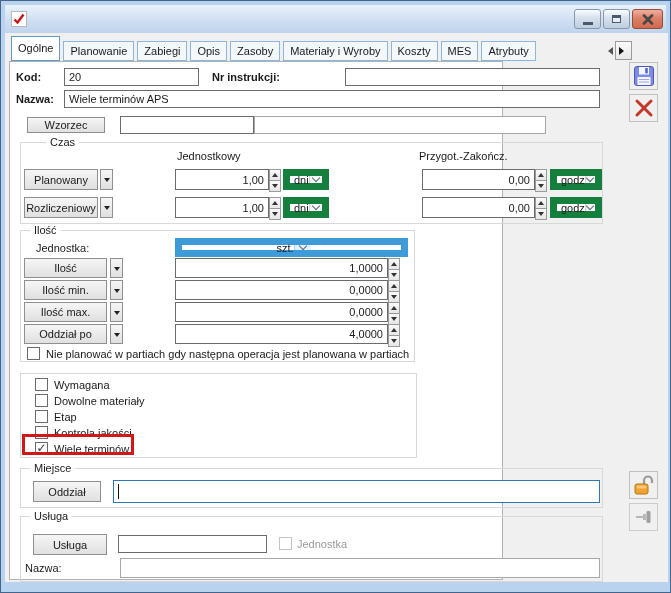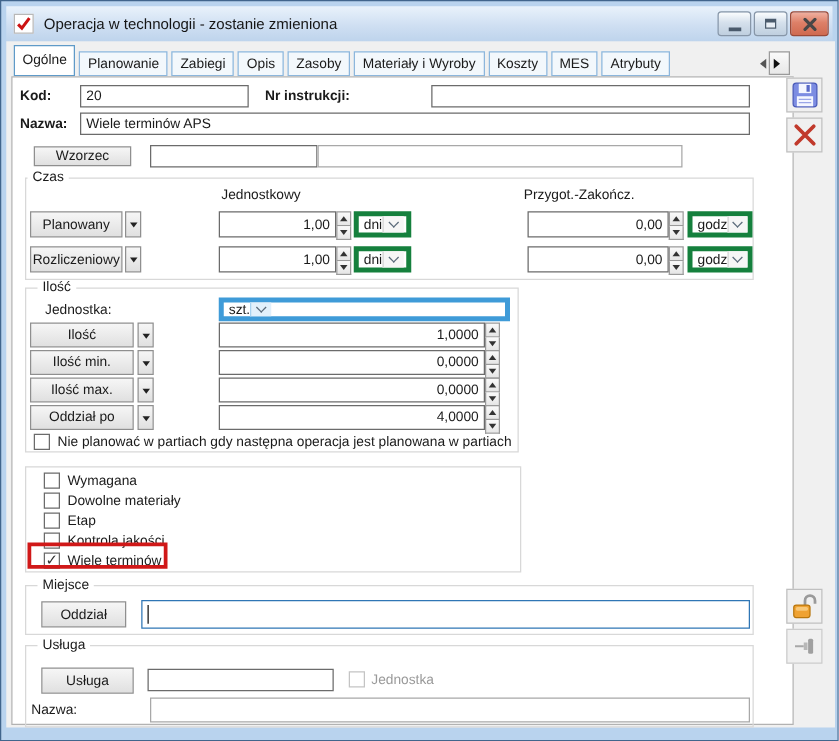--- a/index.html
+++ b/index.html
@@ -26,42 +26,42 @@
   
   .tabbar { position:absolute; left:6px; top:3px; height:25px; display:flex; align-items:flex-end;justify-content:space-between; }
   .tab { border:1px solid #8cb6dc; background:#f3f8fc; height:20px; line-height:18px; padding:0 6px; margin-right:3px; white-space:nowrap; }
   .tab.active { background:#fff; border-color:#5f9ac8; height:25px; line-height:23px; }
   .tab-scroll { position:absolute; top:8px; height:19px; display:flex; align-items:center; justify-content:center; }
   .tri-left { width:0; height:0; border:4px solid transparent; border-right:5px solid #555; }
   .tri-right { width:0; height:0; border:4px solid transparent; border-left:5px solid #111; }
   .scroll-box { width:17px; border:1px solid #9a9a9a; background:linear-gradient(#fafafa,#e8e8e8); }
 
   
-  .page { position:absolute; left:4px; top:28px; width:626px; height:519px; background:#fff; border:1px solid #b2b2b2; }
+  .page { position:absolute; left:4px; top:28px; width:494px; height:519px; background:#fff; border:1px solid #b2b2b2; }
   .abs { position:absolute; }
   .lbl { font-size:11px; white-space:nowrap; }
   .bold { font-weight:bold; }
   .gray { color:#9a9a9a; }
 
   .tinput { background:#fff; border:1px solid #6b6b6b; display:flex; align-items:center; padding:0 4px; font-size:11px; overflow:hidden; white-space:nowrap; }
   .tinput.light { border-color:#a8a8a8; }
   .tinput.right { justify-content:flex-end; }
   .tinput.focus { border:1px solid #2f76b5; }
 
   .btn { background:linear-gradient(#f6f6f6,#e0e0e0); border:1px solid #8f8f8f; display:flex; align-items:center; justify-content:center; font-size:11px; white-space:nowrap; }
   .dropbtn { background:linear-gradient(#f6f6f6,#e0e0e0); border:1px solid #8f8f8f; display:flex; align-items:center; justify-content:center; }
   .tri-down { width:0; height:0; border:3px solid transparent; border-top:4px solid #222; margin-top:4px; }
 
   .spinner { display:flex; flex-direction:column; }
   .spin { flex:1; border:1px solid #9a9a9a; background:linear-gradient(#fafafa,#e6e6e6); display:flex; align-items:center; justify-content:center; }
   .spin + .spin { border-top:none; }
   .tri-up-s { width:0; height:0; border:3px solid transparent; border-bottom:4px solid #333; margin-bottom:3px; }
   .tri-down-s { width:0; height:0; border:3px solid transparent; border-top:4px solid #333; margin-top:3px; }
 
-  .combo { background:#fff; border:4px solid #15803d; display:flex; align-items:center; justify-content:flex-start; padding-left:4px; font-size:11px; }
+  .combo { background:#fff; border:7px solid #15803d; display:flex; align-items:center; justify-content:center; padding-left:4px; font-size:11px; }
   .chev-zone { width:17px; height:100%; border-left:1px solid #d4d4d4; background:#f6f6f6; display:flex; align-items:center; justify-content:center; }
   .chev { width:6px; height:6px; border-right:1.5px solid #5a6a7a; border-bottom:1.5px solid #5a6a7a; transform:rotate(45deg); margin-top:-3px; }
   .combo.blue { border-color:#3f9bd8; }
   .combo.blue .chev-zone { background:#e2f0fb; border-left-color:#a8d2f0; }
 
   .groupbox { position:absolute; border:1px solid #d8d8d8; }
   .legend { position:absolute; background:#fff; padding:0 4px; font-size:11px; white-space:nowrap; }
 
   .checkbox { width:13px; height:13px; background:#fff; border:1px solid #6b6b6b; font-size:12px; line-height:11px; text-align:center; color:#333; }
   .checkbox.disabled { border-color:#c4c4c4; }
@@ -76,21 +76,20 @@
 <body>
 
 <div class="window">
 
   <div class="titlebar">
     <span class="win-icon">
       <svg width="14" height="14" viewBox="0 0 14 14">
           <polyline points="2.5,7.5 5.5,10.5 11.5,2.5" fill="none" stroke="#cc1212" stroke-width="2.4"></polyline>
         </svg>
     </span>
-    <span class="title-text">Operacja w technologii - zostanie zmieniona</span>
     <div class="win-controls">
       <div class="wc">
           <span class="g-min"></span>
         </div>
       <div class="wc">
           <span class="g-restore"></span>
         </div>
       <div class="wc close">
         <svg width="12" height="11" viewBox="0 0 12 11">
             <path d="M2 1.5 L10 9.5 M10 1.5 L2 9.5" stroke="#474747" stroke-width="2.6" stroke-linecap="round"></path>
@@ -126,21 +125,21 @@
       <span class="abs lbl bold" style="left:202px; top:9px;">Nr instrukcji:</span>
       <div class="abs tinput" style="left:335px; top:6px; width:255px; height:18px;"></div>
       <span class="abs lbl bold" style="left:6px; top:31px;">Nazwa:</span>
       <div class="abs tinput" style="left:54px; top:28px; width:536px; height:18px;">Wiele terminów APS</div>
 
       <div class="abs btn" style="left:17px; top:55px; width:78px; height:16px;">Wzorzec</div>
       <div class="abs tinput" style="left:110px; top:54px; width:134px; height:18px;"></div>
       <div class="abs tinput light" style="left:244px; top:54px; width:292px; height:18px;"></div>
 
       <div class="groupbox" style="left:10px; top:80px; width:583px; height:82px;"></div>
-      <span class="legend" style="left:12px; top:74px;">Czas</span>
+      <span class="legend" style="left:36px; top:74px;">Czas</span>
       <span class="abs lbl" style="left:167px; top:88px;">Jednostkowy</span>
       <span class="abs lbl" style="left:409px; top:88px;">Przygot.-Zakończ.</span>
 
       <div class="abs btn" style="left:14px; top:107px; width:74px; height:21px;">Planowany</div>
       <div class="abs dropbtn" style="left:90px; top:107px; width:13px; height:21px;">
           <span class="tri-down"></span>
         </div>
       <div class="abs tinput right" style="left:165px; top:107px; width:94px; height:21px;">1,00</div>
       <div class="abs spinner" style="left:259px; top:107px; width:12px; height:21px;">
         <span class="spin">

